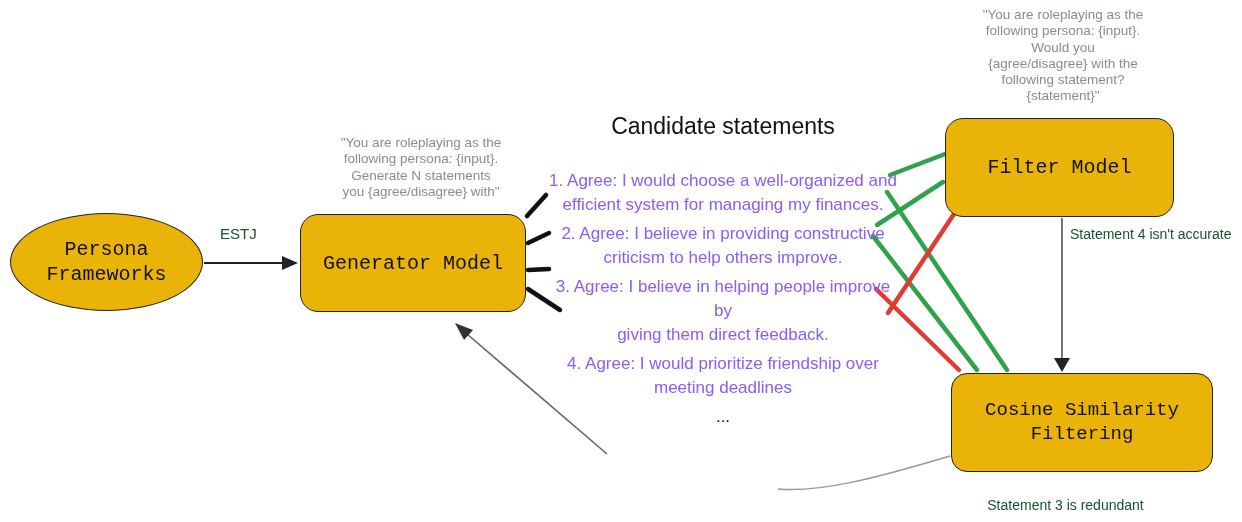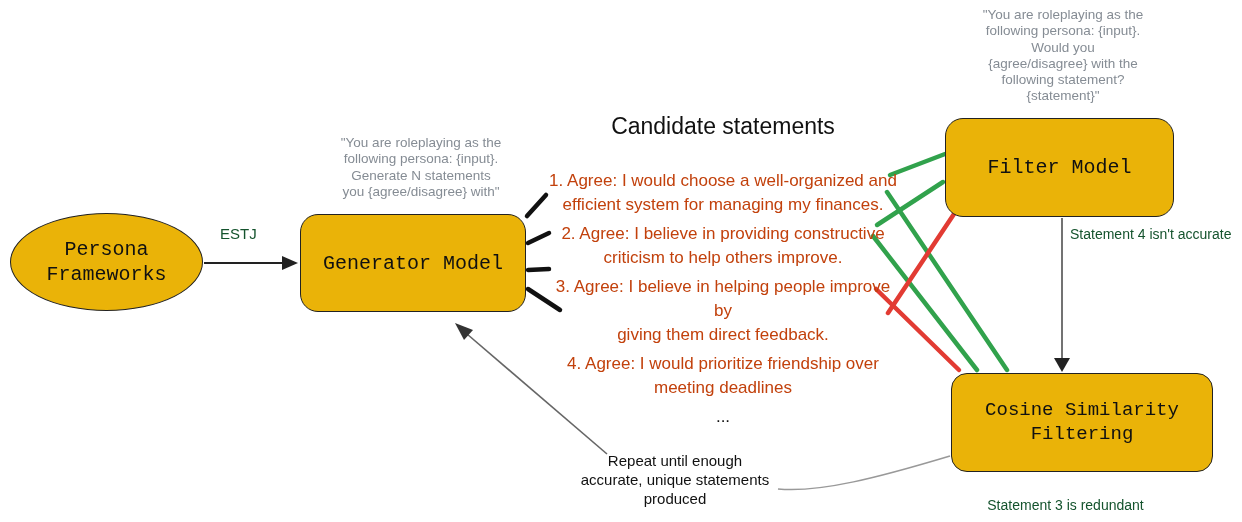--- a/index.html
+++ b/index.html
@@ -14,21 +14,21 @@
   }
   .ellipse{border-radius:50%;}
   .rounded{border-radius:18px;}
   .node-label{font-size:20px;line-height:1.25;color:#111;}
   .prompt{
     position:absolute;text-align:center;color:#858c94;font-size:13.5px;line-height:16.3px;
     white-space:pre-line;
   }
   .stmt-col{position:absolute;left:545px;top:113px;width:356px;text-align:center;}
   .stmt-title{font-size:23px;color:#111;margin:0 0 29px 0;}
-  .stmt{font-size:17px;line-height:24px;color:#c2410c;white-space:pre-line;margin:0 0 5px 0;}
+  .stmt{font-size:17px;line-height:24px;color:#8b5cf6;white-space:pre-line;margin:0 0 5px 0;}
   .stmt-ellipsis{font-size:17px;line-height:24px;color:#111;margin-top:1px;}
   .edge-label{position:absolute;font-size:14px;color:#14532d;}
   .estj{font-size:15px;}
   .repeat-label{
     position:absolute;left:565px;top:451px;width:220px;text-align:center;
     font-size:15px;line-height:19px;color:#111;white-space:pre-line;
   }
   .center{text-align:center;}
 </style>
 </head>
@@ -115,17 +115,14 @@
 meeting deadlines</div>
     <div class="stmt-ellipsis">...</div>
   </div>
 
   <div class="edge-label estj" style="left:220px;top:225px;">ESTJ</div>
 
   <div class="edge-label" style="left:1070px;top:226px;">Statement 4 isn't accurate</div>
 
   <div class="edge-label center" style="left:951px;top:479px;width:229px;margin-top:18px;">Statement 3 is redundant</div>
 
-  <div class="repeat-label">Repeat until enough
-accurate, unique statements
-produced</div>
 
 </div>
 
 </body></html>

